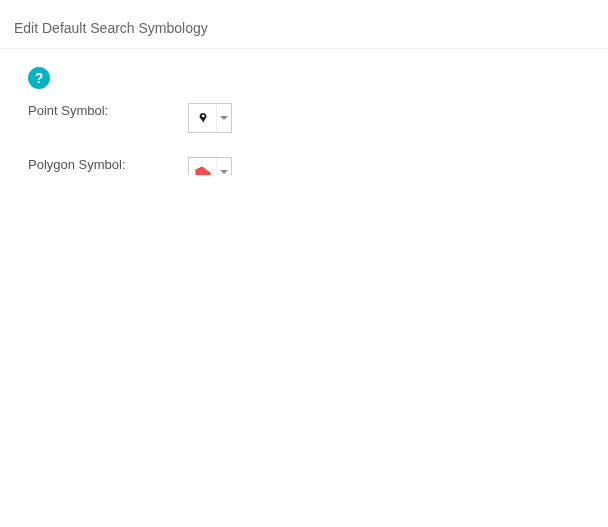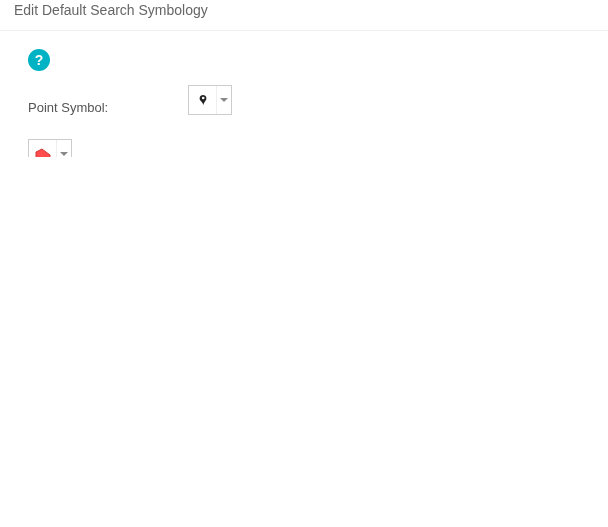--- a/index.html
+++ b/index.html
@@ -5,21 +5,21 @@
   * { box-sizing: border-box; }
   body {
     margin: 0;
     font-family: -apple-system, BlinkMacSystemFont, "Segoe UI", Arial, sans-serif;
     font-size: 13px;
     color: #555;
     background: #fff;
     width: 608px;
   }
   .header {
-    padding: 2px 14px 12px;
+    padding: 20px 14px 12px;
     font-size: 14px;
     color: #666;
     border-bottom: 1px solid #eee;
   }
   .content {
     padding: 18px 16px 0 28px;
   }
   .help-icon {
     width: 22px;
     height: 22px;
@@ -29,21 +29,21 @@
     align-items: center;
     justify-content: center;
     color: #fff;
     font-weight: bold;
     font-size: 14px;
     cursor: pointer;
     margin-bottom: 14px;
   }
   .row {
     display: flex;
-    align-items: flex-end;
+    align-items: flex-start;
     margin-bottom: 24px;
   }
   .row-label {
     width: 160px;
     color: #555;
   }
   .symbol-box {
     width: 44px;
     height: 30px;
     border: 1px solid #ccc;
@@ -273,20 +273,21 @@
         </svg>
       </div>
       <div class="symbol-caret">
           <div class="caret"></div>
         </div>
     </div>
   </div>
 
 
   <div class="row" style="margin-bottom:8px;">
+    <div class="row-label">Polygon Symbol:</div>
     <div class="symbol-box">
       <div class="symbol-main">
         <svg width="16" height="12" viewBox="0 0 16 12">
           <path d="M1 11 L1 4 L7 1 L15 7 L15 11 Z" fill="#ff4d4d" stroke="#d13a3a" stroke-width="1"></path>
         </svg>
       </div>
       <div class="symbol-caret">
           <div class="caret"></div>
         </div>
     </div>

